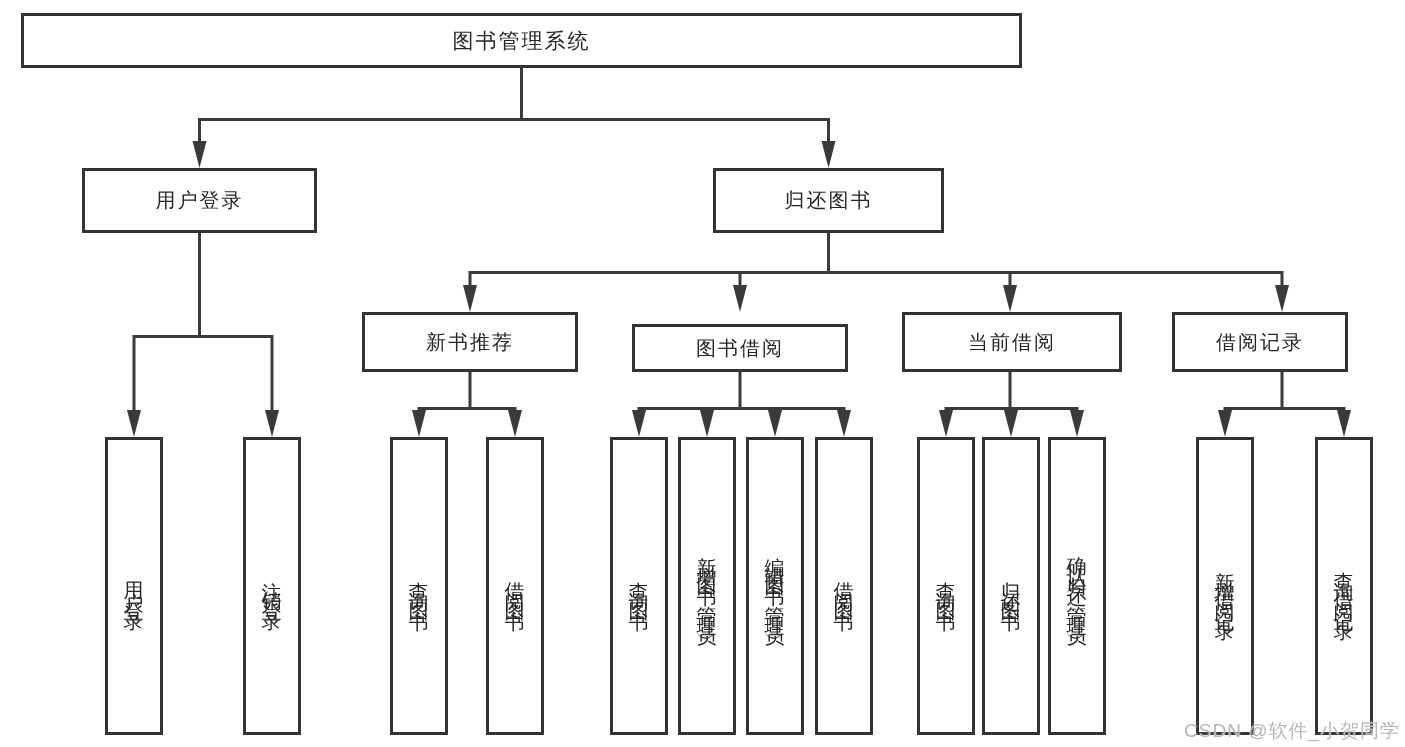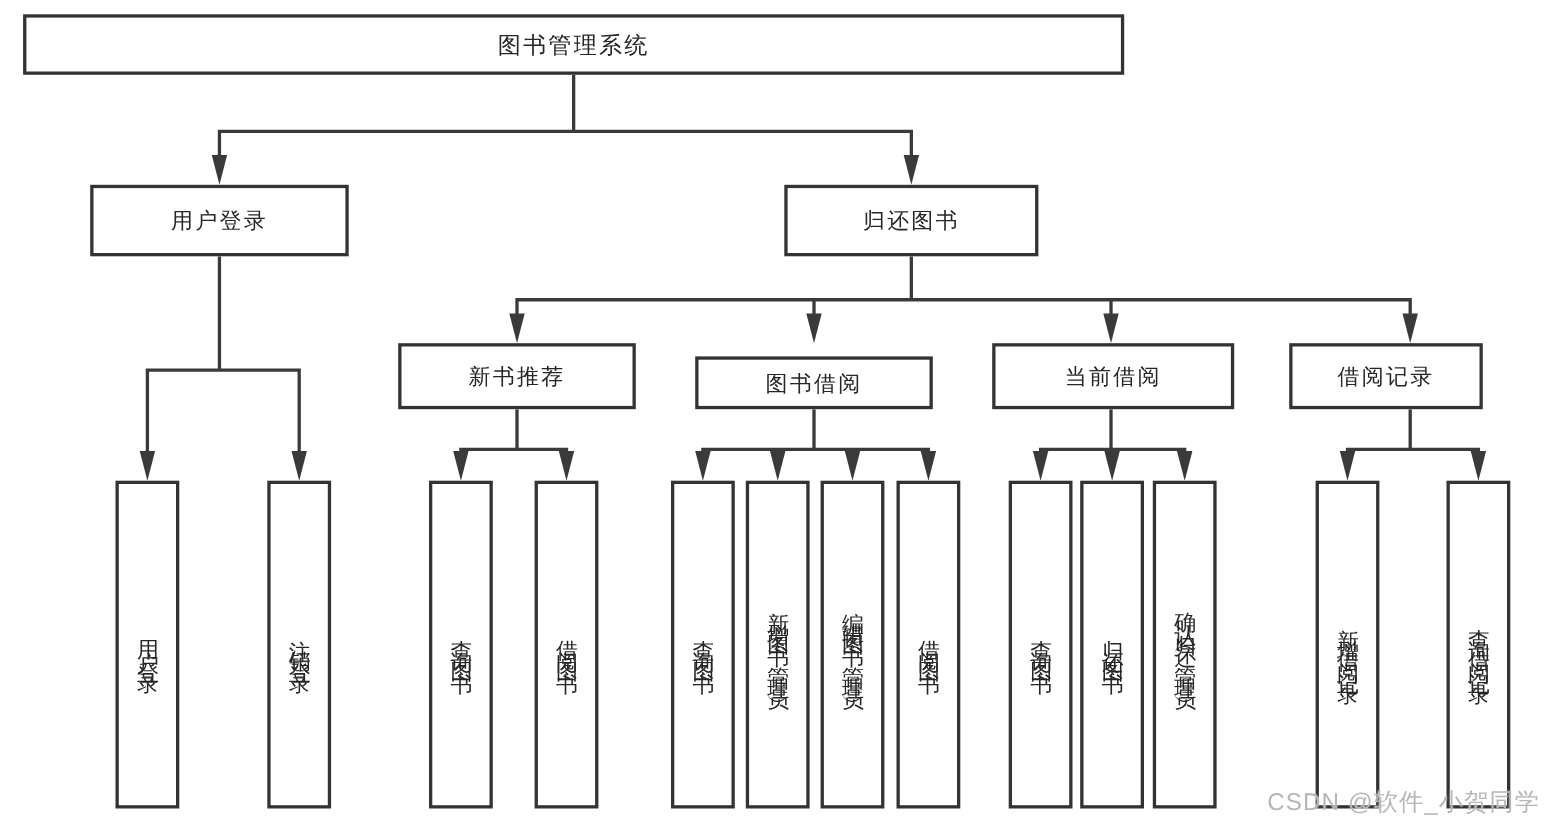--- a/index.html
+++ b/index.html
@@ -28,21 +28,21 @@
     position:absolute;box-sizing:border-box;border:3px solid var(--border);
     background:var(--background);display:flex;align-items:center;justify-content:center;
     top:437px;width:58px;height:298px;z-index:2;
   }
   .vtext{
     writing-mode:vertical-rl;text-orientation:mixed;
     font-size:20px;letter-spacing:10px;line-height:1;white-space:nowrap;
   }
   #watermark{
     position:absolute;right:5px;bottom:3px;z-index:5;
-    color:var(--watermark);font-size:22px;letter-spacing:1px;
+    color:var(--watermark);font-size:19px;letter-spacing:1px;
     text-shadow:0 0 2px rgba(255,255,255,0.8);
   }
 </style>
 </head>
 <body>
 
 <div id="canvas">
 
   <svg id="connectors" width="1405" height="747" viewBox="0 0 1405 747">
 

